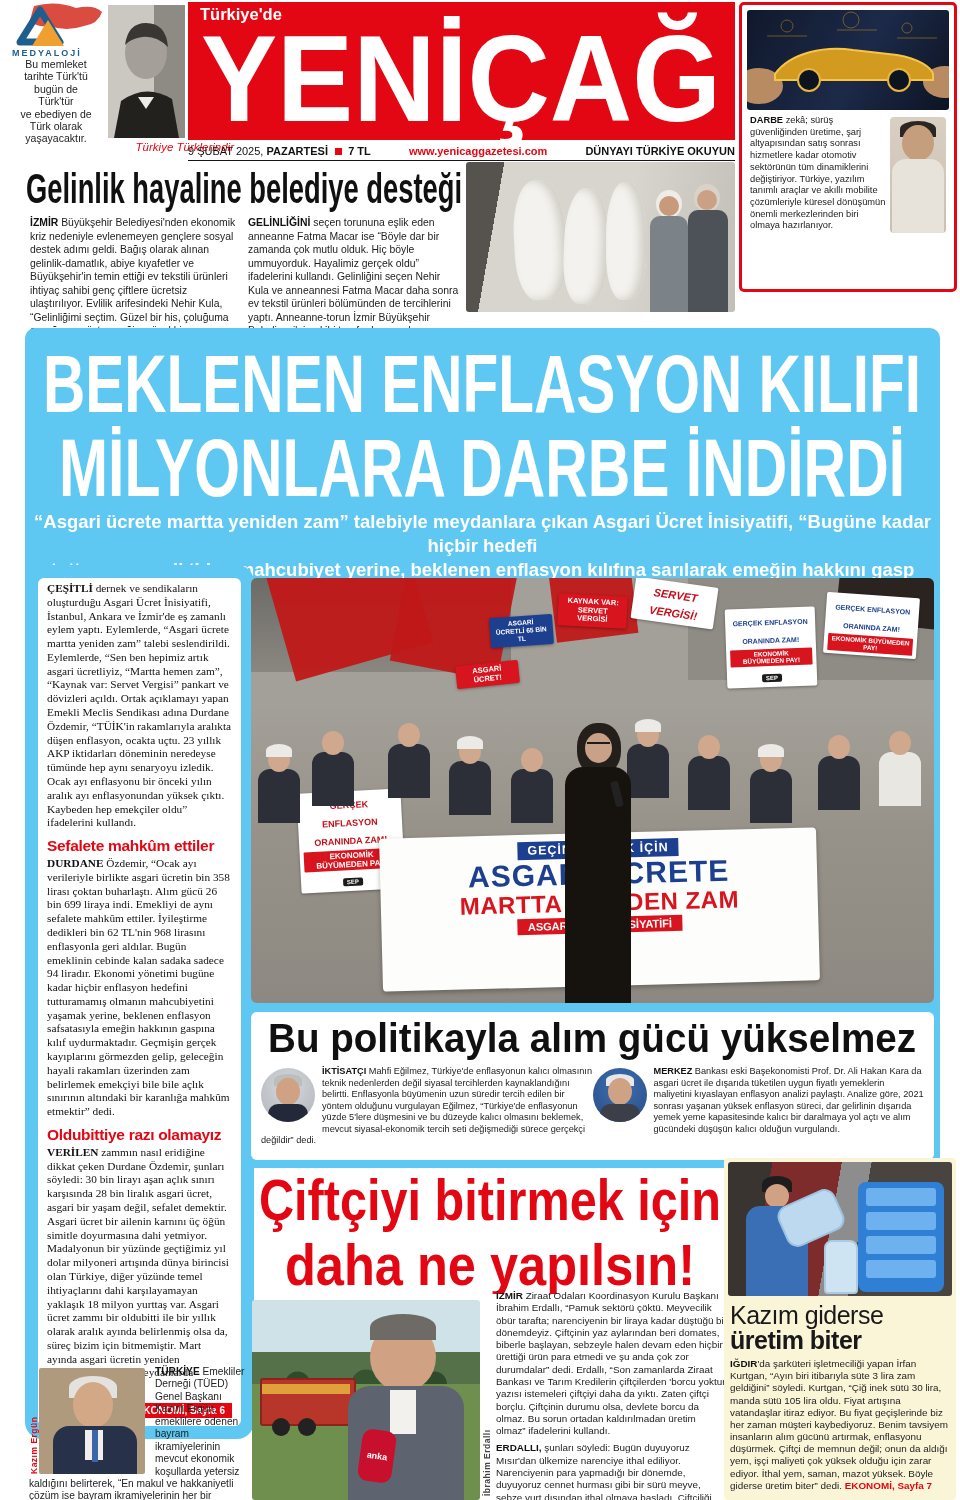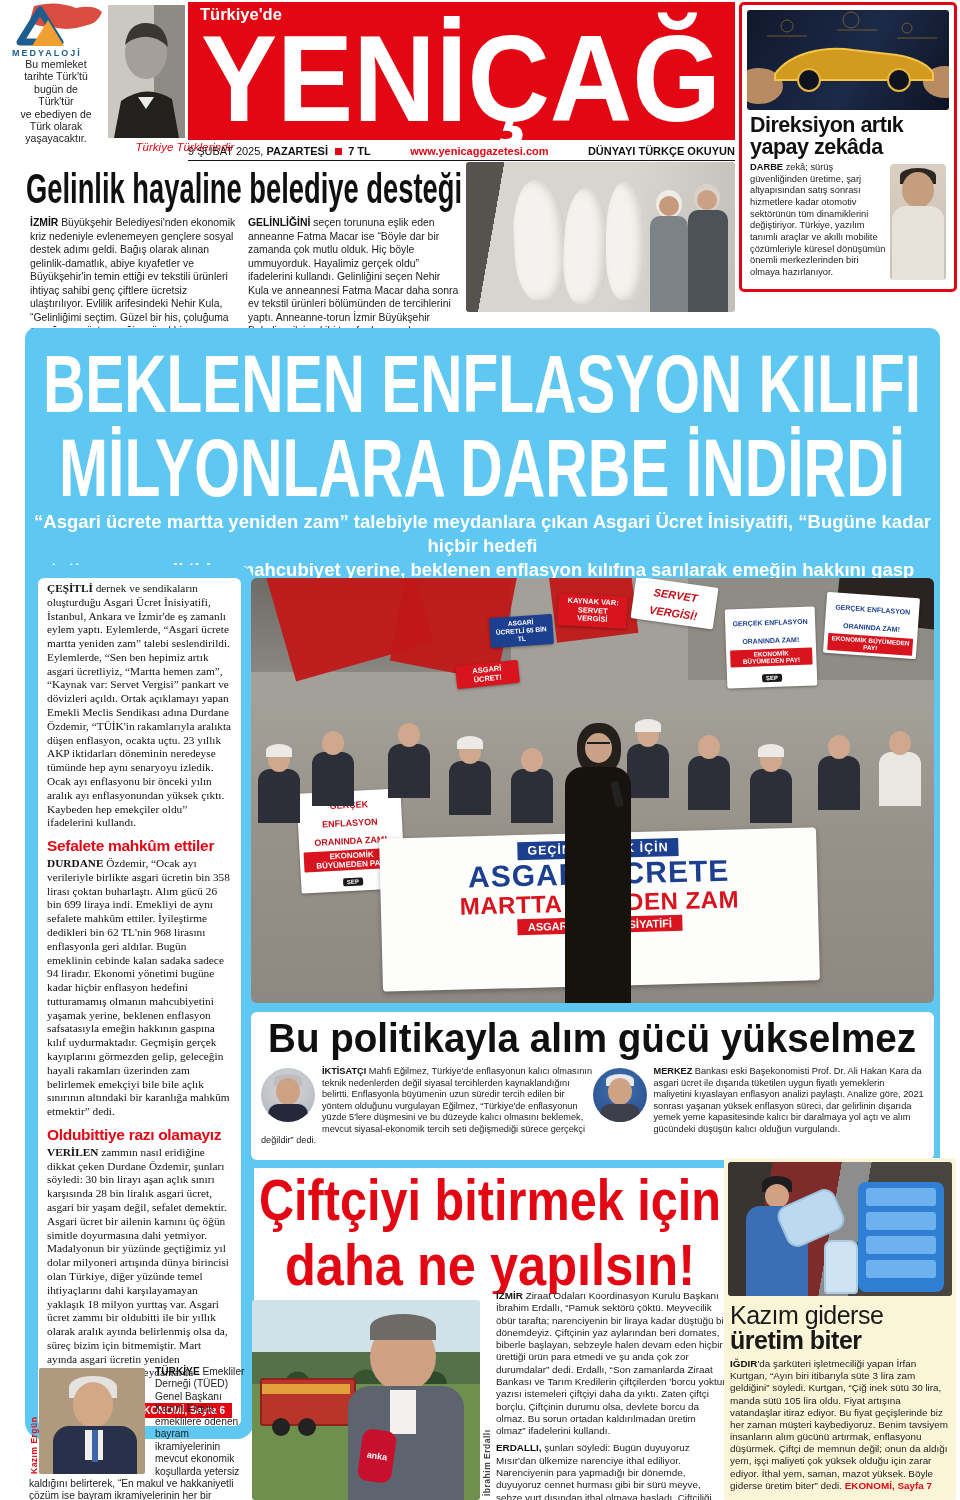--- a/index.html
+++ b/index.html
@@ -187,41 +187,39 @@
   </div>
 
   <div class="abs date-row">
     <span>
       <span>9 ŞUBAT 2025,</span>
       <span class="b">PAZARTESİ</span>
       <span class="sq"></span>
       <span class="b">7 TL</span>
     </span>
     <span class="site">www.yenicaggazetesi.com</span>
-    <span class="b">DÜNYAYI TÜRKÇE OKUYUN</span>
+    <span class="b">DÜNYAYI TÜRKİYE OKUYUN</span>
   </div>
 
   <div class="abs auto-box">
     <div class="auto-photo">
       <svg width="208" height="100" viewBox="0 0 208 100">
         <g opacity="0.5" stroke="#c9921e" fill="none" stroke-width="1">
           <circle cx="40" cy="16" r="6"></circle>
             <circle cx="104" cy="10" r="8"></circle>
             <circle cx="160" cy="18" r="5"></circle>
           <path d="M20 26 L60 26 M90 20 L130 20 M150 28 L190 28"></path>
         </g>
         <ellipse cx="12" cy="76" rx="24" ry="18" fill="#b98b63"></ellipse>
         <ellipse cx="198" cy="72" rx="22" ry="16" fill="#b98b63"></ellipse>
         <path d="M28 64 C44 42 78 36 106 40 L150 45 C172 49 184 57 186 64 L186 70 L28 70 Z" fill="#d29a1f" stroke="#f5c54a" stroke-width="2"></path>
         <circle cx="62" cy="70" r="11" fill="#0d1420" stroke="#e8b53e" stroke-width="2"></circle>
         <circle cx="152" cy="70" r="11" fill="#0d1420" stroke="#e8b53e" stroke-width="2"></circle>
       </svg>
     </div>
-    <div class="auto-hl">Direksiyon artık
-yapay zekâda</div>
     <div class="auto-body">
       <span class="auto-man">
           <span class="hr"></span>
           <span class="hd"></span>
           <span class="bd"></span>
         </span>
       <span class="lead">DARBE</span><span> zekâ; sürüş güvenliğinden üretime, şarj altyapısından satış sonrası hizmetlere kadar otomotiv sektörünün tüm dinamiklerini değiştiriyor. Türkiye, yazılım tanımlı araçlar ve akıllı mobilite çözümleriyle küresel dönüşümün önemli merkezlerinden biri olmaya hazırlanıyor.</span>
     </div>
   </div>
 

